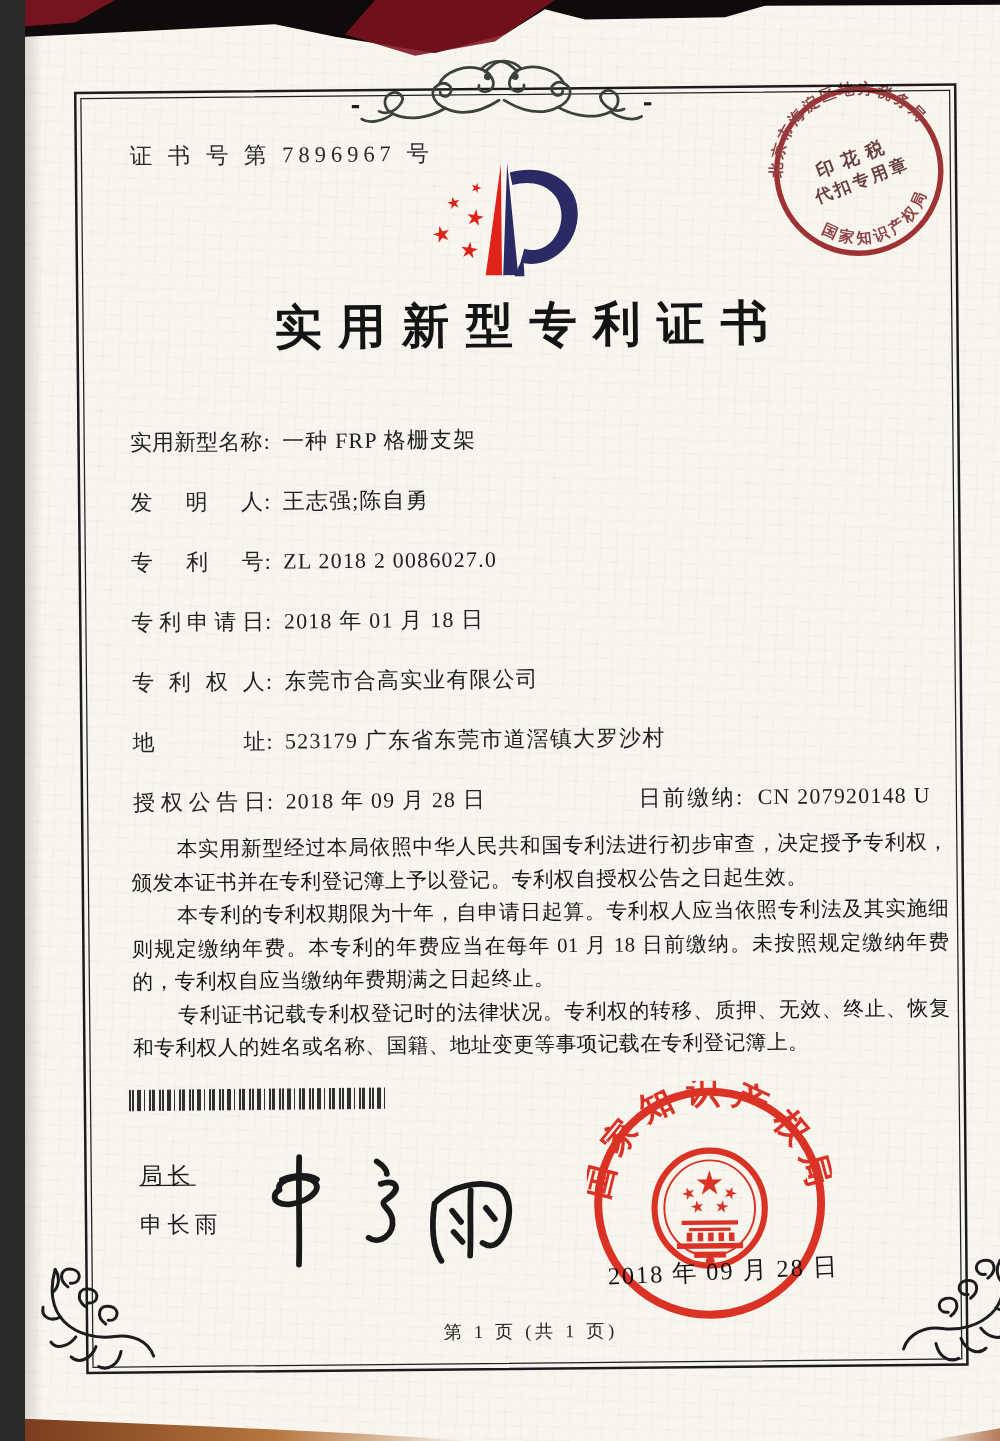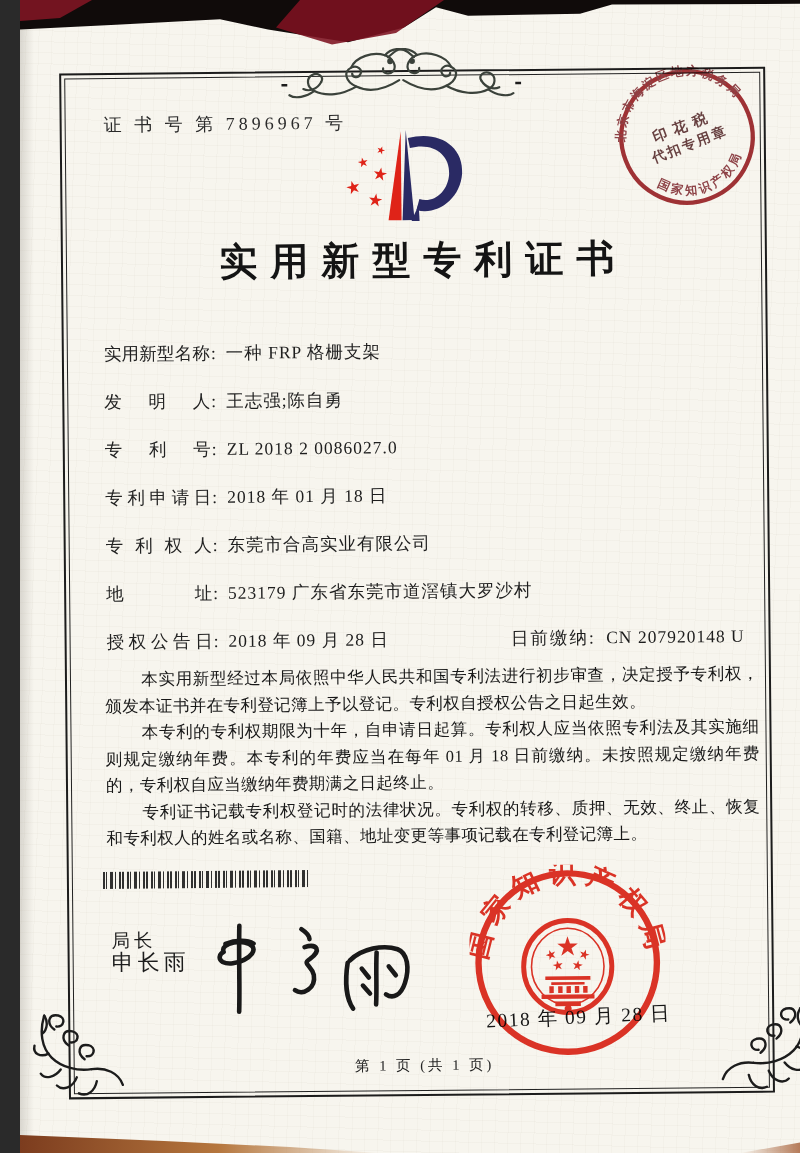--- a/index.html
+++ b/index.html
@@ -63,22 +63,22 @@
 
   .barcode { position:absolute; left:80px; top:869px; width:208px; height:17px; opacity:.88;
     background:repeating-linear-gradient(90deg,
       #151515 0 2px, transparent 2px 3px,
       #151515 3px 4px, transparent 4px 7px,
       #151515 7px 10px, transparent 10px 12px,
       #151515 12px 13px, transparent 13px 16px,
       #151515 16px 18px, transparent 18px 19px,
       #151515 19px 21px, transparent 21px 24px); }
 
-  .director-label { position:absolute; left:88px; top:925px; font-size:18.5px; letter-spacing:4px; }
-  .director-name  { position:absolute; left:88px; top:945px; font-size:22px; letter-spacing:4px; }
+  .director-label { position:absolute; left:88px; top:925px; font-size:18.5px; letter-spacing:4px;text-decoration:underline; }
+  .director-name  { position:absolute; left:88px; top:965px; font-size:18px; letter-spacing:4px; }
   .signature { position:absolute; left:182px; top:898px; width:218px; height:120px; }
 
   .seal-date { position:absolute; left:462px; top:1005px; font-size:19.5px; letter-spacing:1.5px;
     color:#161616; transform:rotate(-2deg); white-space:nowrap; }
   .seal { position:absolute; left:446px; top:866px; width:196px; height:196px;
     mix-blend-mode:multiply; opacity:.95; }
 
   .page-info { position:absolute; left:0; top:1056px; width:100%; text-align:center;
     font-size:14.5px; letter-spacing:3px; color:#222; }
 

